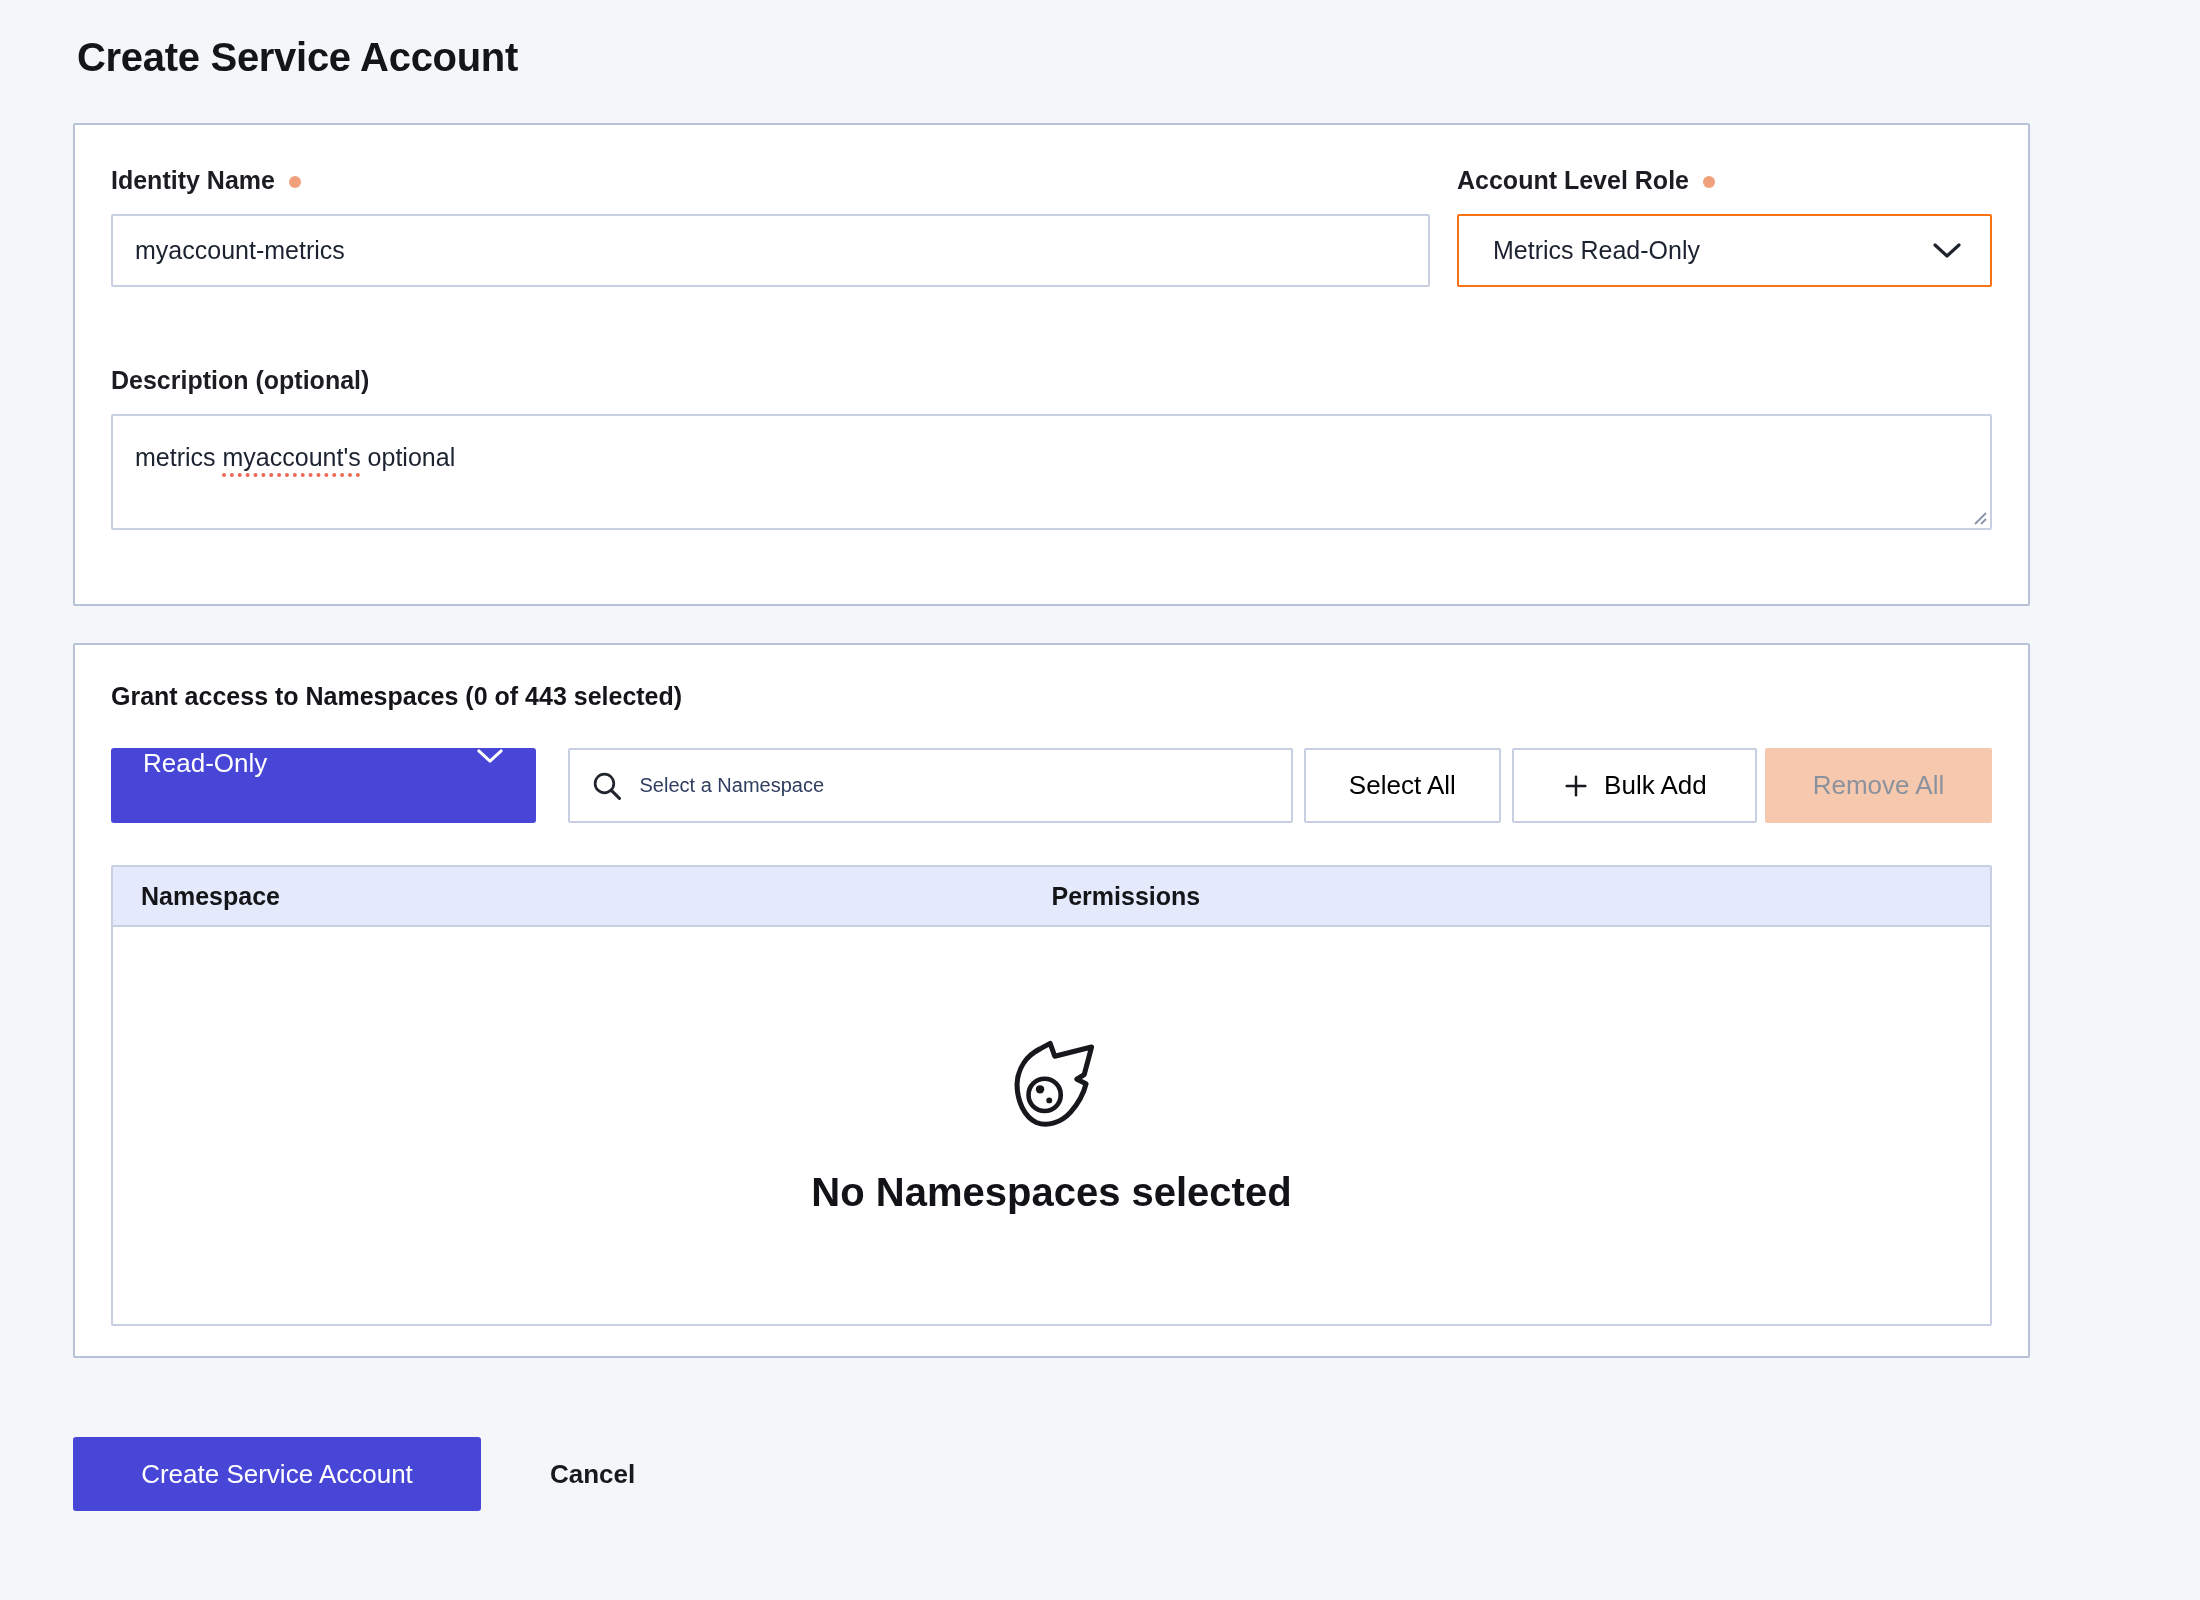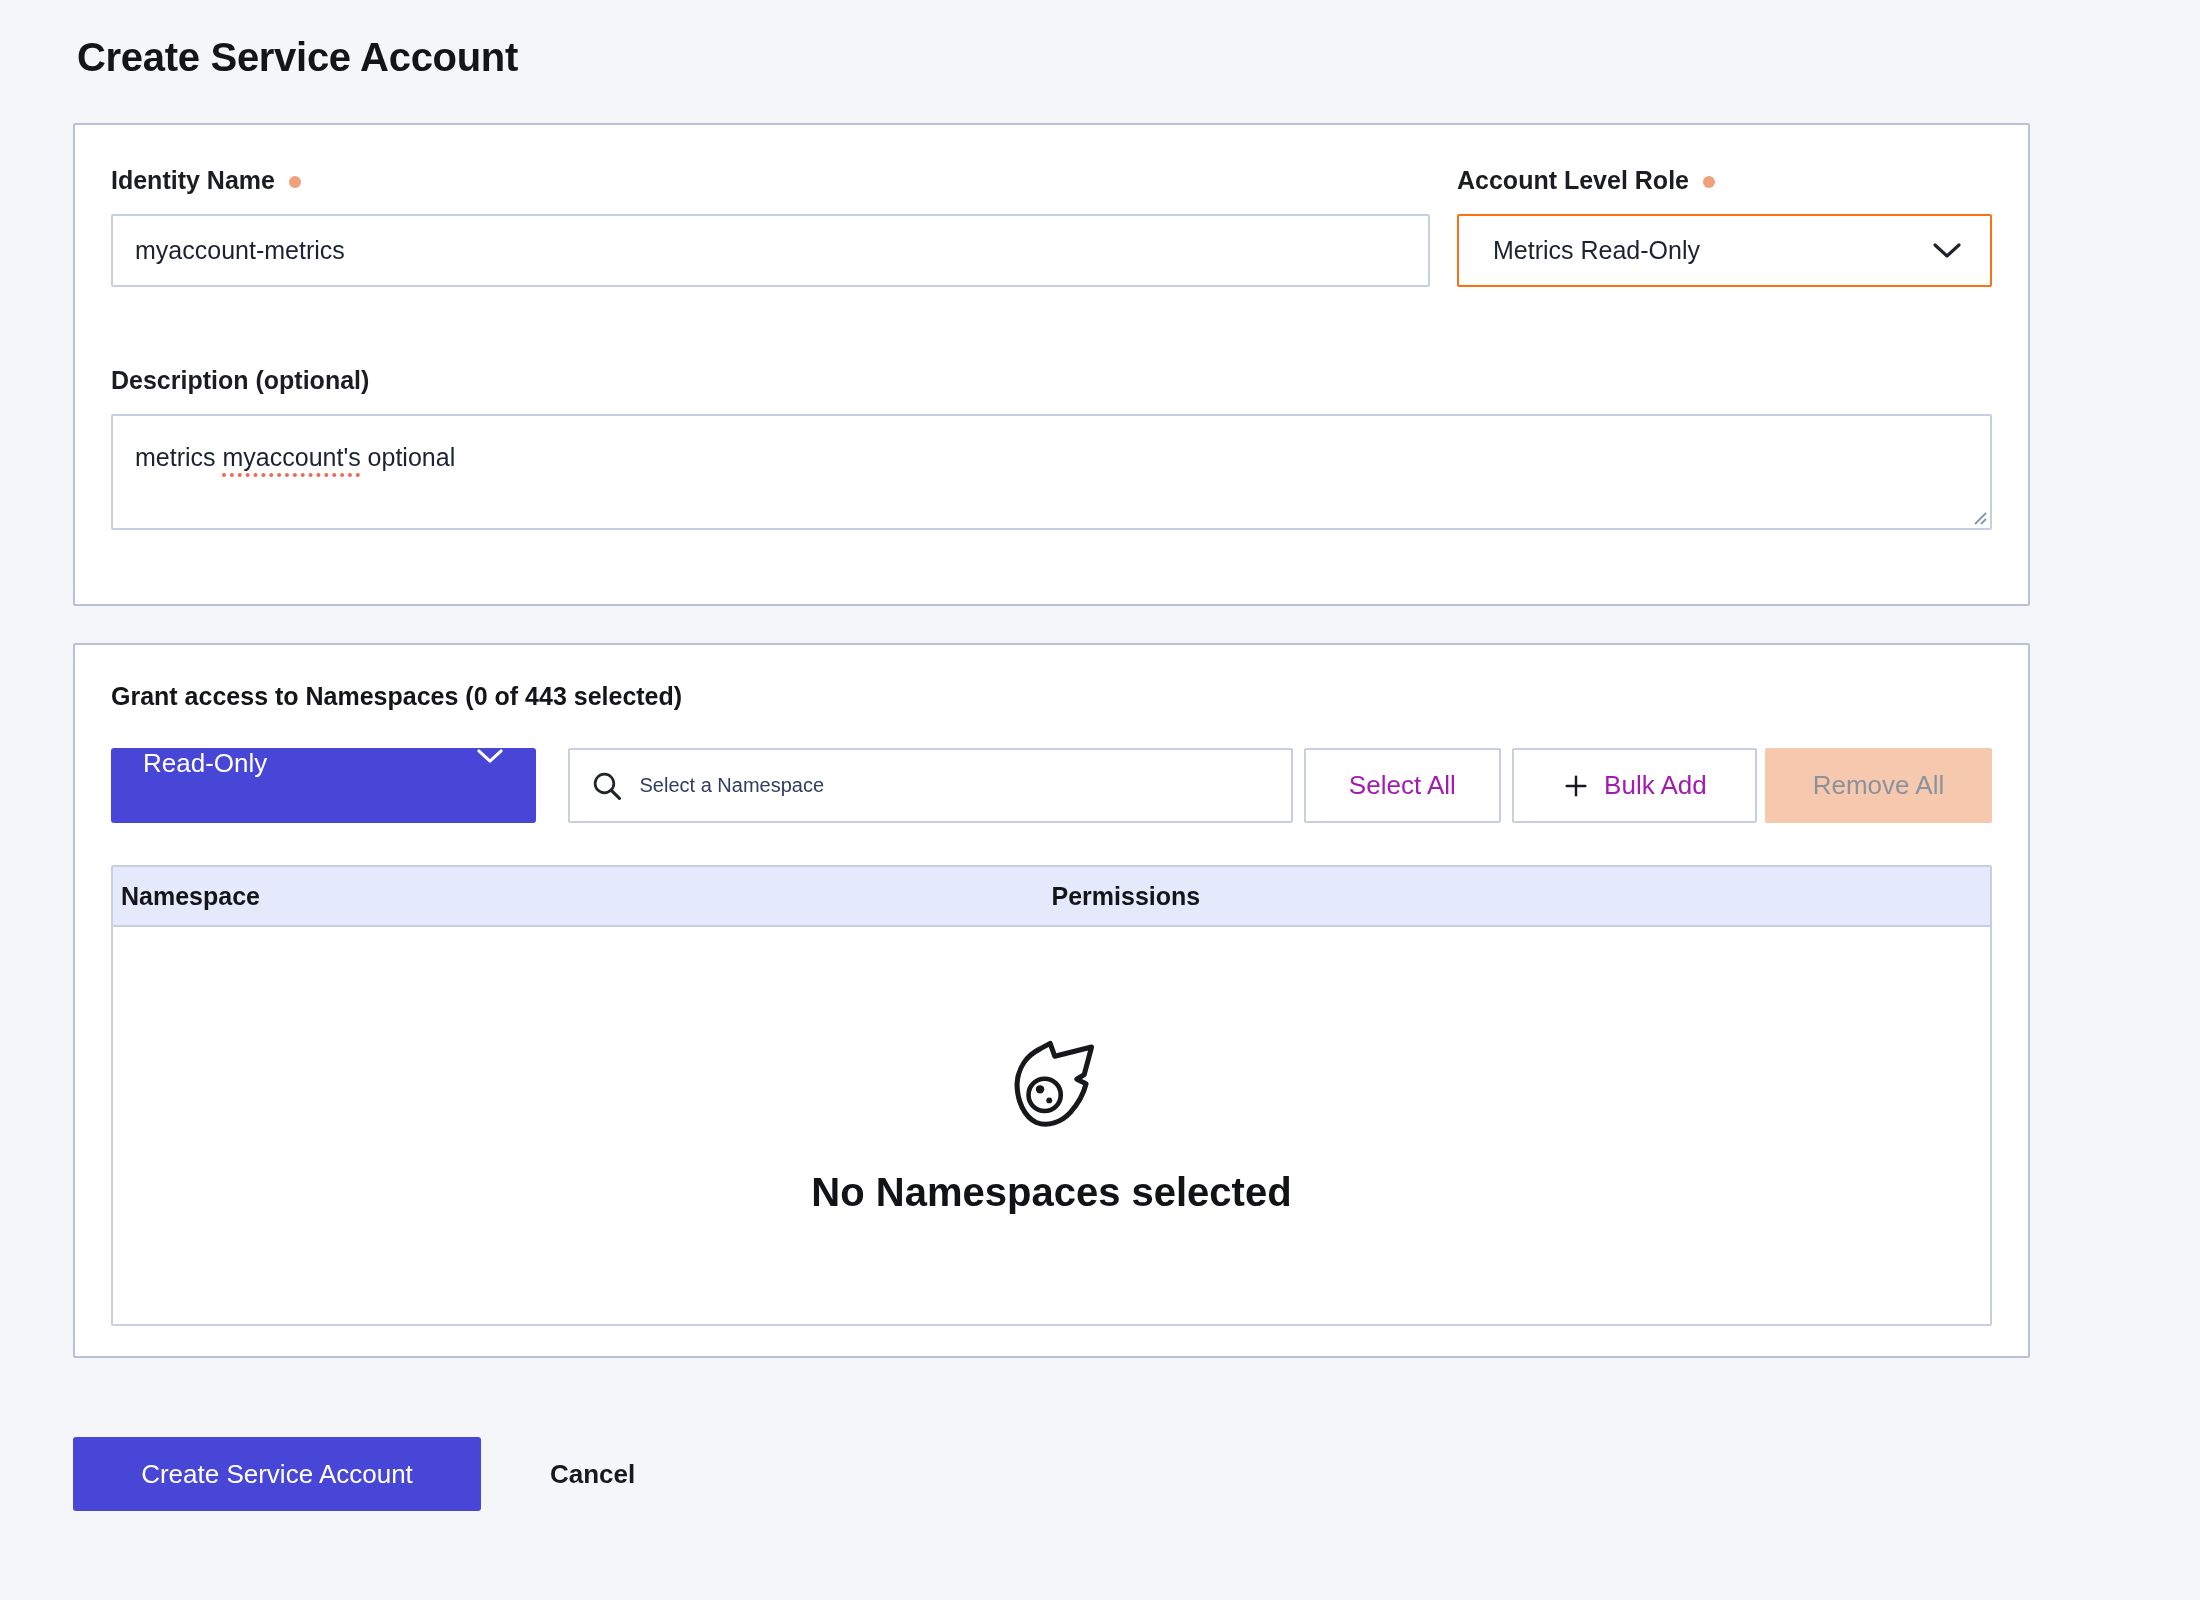--- a/index.html
+++ b/index.html
@@ -150,21 +150,21 @@
   }
   .search-box input::placeholder { color: #2e3d60; opacity: 1; }
 
   .btn-outline {
     height: 75px;
     background: #ffffff;
     border: 2px solid #c8cfe2;
     border-radius: 2px;
     font-family: "Liberation Sans", sans-serif;
     font-size: 26px;
-    color: #a21caf;
+    color: #000000;
     display: flex;
     align-items: center;
     justify-content: center;
     cursor: pointer;
   }
   .btn-select-all { width: 198px; margin-left: 11px; }
   .btn-bulk-add { width: 246px; margin-left: 11px; gap: 14px; }
   .btn-remove-all {
     width: 228px;
     height: 75px;
@@ -182,21 +182,21 @@
   .ns-thead {
     height: 60px;
     background: #e4eafb;
     border-bottom: 2px solid #c8cfe2;
     display: flex;
     align-items: center;
     font-size: 25px;
     font-weight: 700;
     color: #141519;
   }
-  .th-namespace { width: 50%; padding-left: 8px; }
+  .th-namespace { width: 50%; padding-left: 28px; }
   .th-permissions { flex: 1; }
   .ns-tbody {
     height: 397px;
     background: #fff;
     display: flex;
     flex-direction: column;
     align-items: center;
     justify-content: center;
     gap: 42px;
   }

